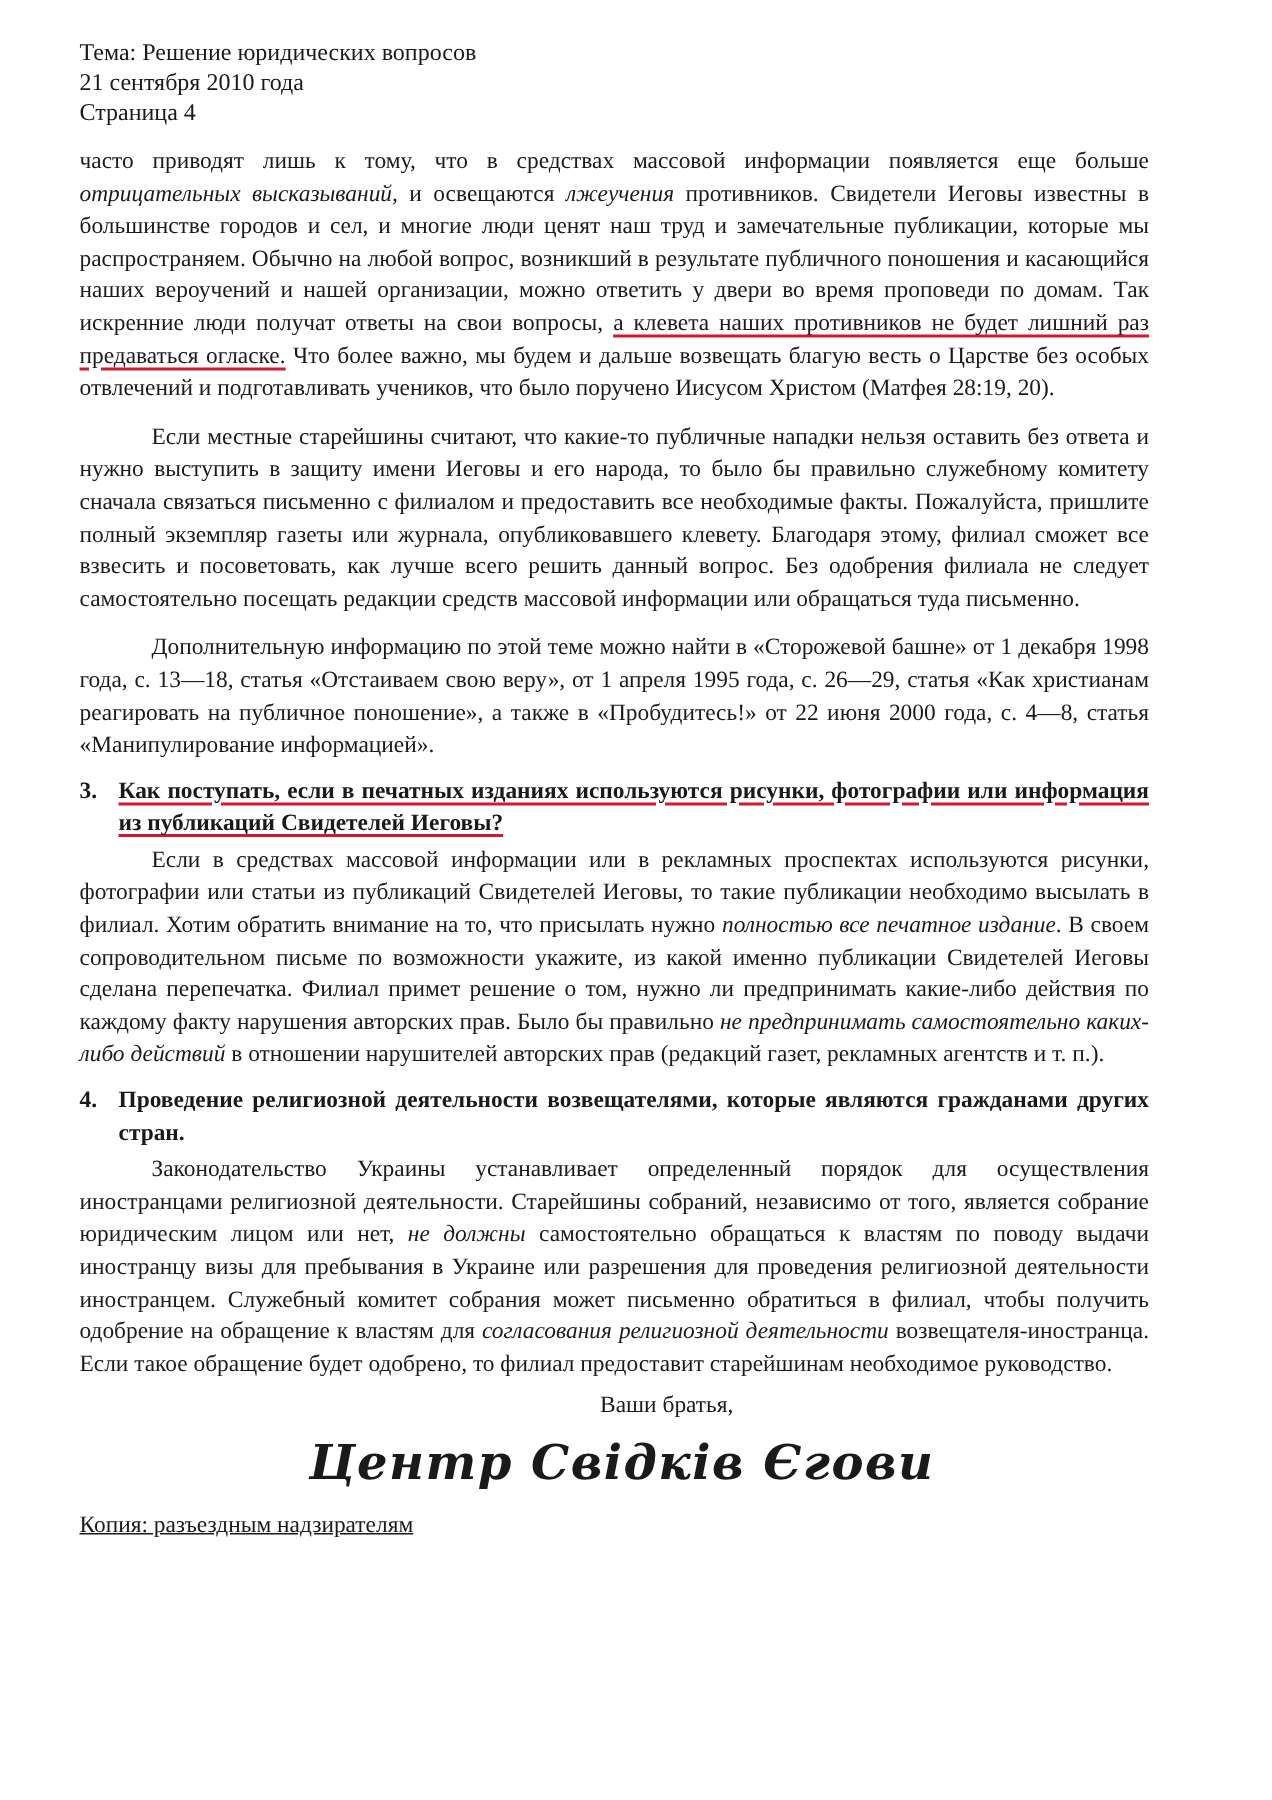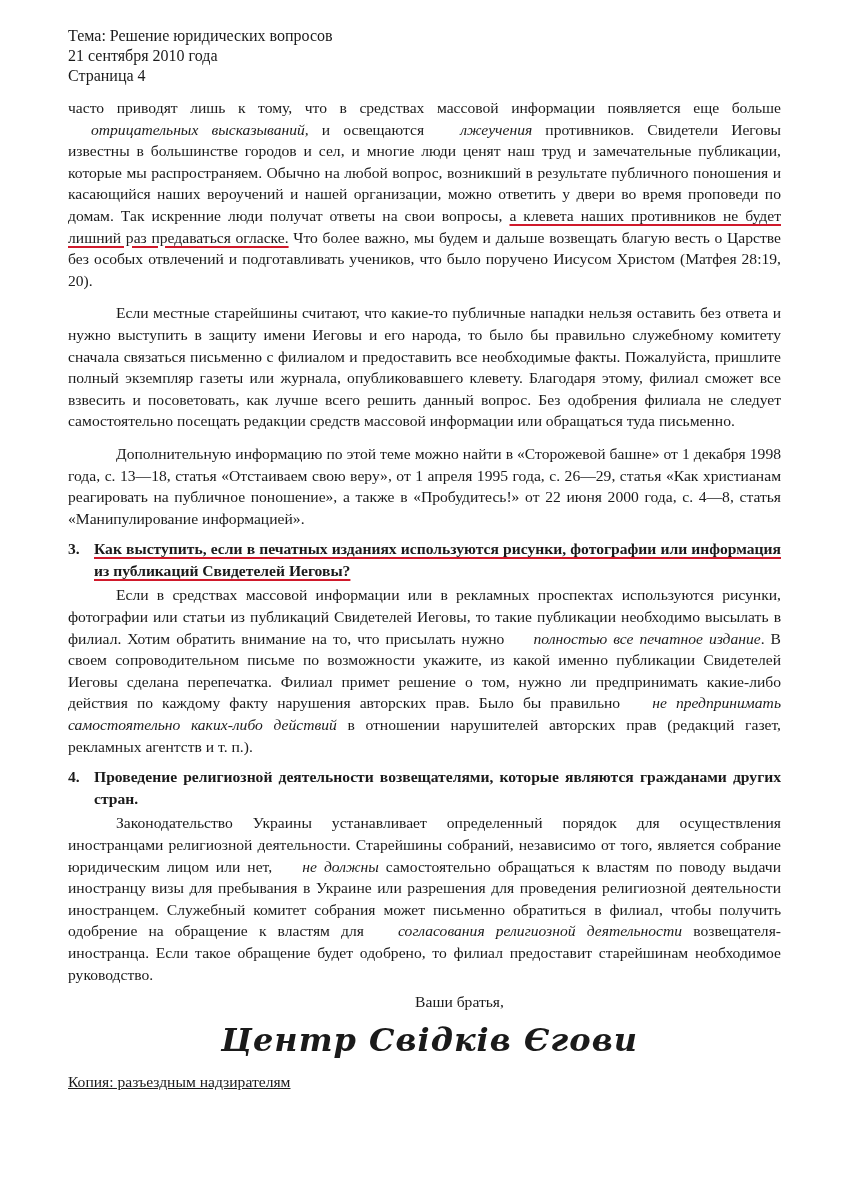--- a/index.html
+++ b/index.html
@@ -1,52 +1,52 @@
 <!DOCTYPE html>
 <html><head>
 <meta charset="utf-8">
 <style>
   html, body { margin:0; padding:0; background:#ffffff; }
   body { width:848px; height:1200px; position:relative; overflow:hidden;
          font-family:"Liberation Serif", "DejaVu Serif", serif; color:#1a1a1a; }
-  .page { position:absolute; left:68px; top:26px; width:713px; font-size:15.6px; line-height:21.6px; }
+  .page { position:absolute; left:53px; top:26px; width:713px; font-size:15.6px; line-height:21.6px; }
   .hdr div { line-height:20px; font-size:16px; }
   .hdr { margin-bottom:11px; }
   p { margin:0; text-align:justify; text-align-last:left; }
   .ind { text-indent:48px; }
   .gap { margin-top:11px; }
   .u-red { text-decoration:underline; text-decoration-color:#d0192b; text-decoration-thickness:2px; text-underline-offset:3px; }
   .heading { display:flex; font-weight:bold; margin-top:9px; }
   .heading .num { width:26px; flex:0 0 26px; }
   .heading .txt { flex:1; text-align:justify; text-align-last:left; }
   .sig-label { text-align:center; margin-top:6px; padding-left:70px; }
   .sig { text-align:center; font-family:"DejaVu Serif", serif; font-style:italic; font-weight:bold;
          font-size:32px; letter-spacing:1px; margin-top:4px; height:46px; line-height:46px; padding-left:10px; }
   .copy { margin-top:8px;text-decoration:underline; }
-  i { font-style:italic;margin-left:23px; }
+  i { font-style:italic; }
 </style>
 </head>
 <body>
 
 <div class="page">
   <div class="hdr">
     <div>Тема: Решение юридических вопросов</div>
     <div>21 сентября 2010 года</div>
     <div>Страница 4</div>
   </div>
 
   <p><span>часто приводят лишь к тому, что в средствах массовой информации появляется еще больше </span><i>отрицательных высказываний,</i><span> и освещаются </span><i>лжеучения</i><span> противников. Свидетели Иеговы известны в большинстве городов и сел, и многие люди ценят наш труд и замечательные публикации, которые мы распространяем. Обычно на любой вопрос, возникший в результате публичного поношения и касающийся наших вероучений и нашей организации, можно ответить у двери во время проповеди по домам. Так искренние люди получат ответы на свои вопросы, </span><span class="u-red">а клевета наших противников не будет лишний раз предаваться огласке.</span><span> Что более важно, мы будем и дальше возвещать благую весть о Царстве без особых отвлечений и подготавливать учеников, что было поручено Иисусом Христом (Матфея 28:19, 20).</span></p>
 
   <p class="ind gap">Если местные старейшины считают, что какие-то публичные нападки нельзя оставить без ответа и нужно выступить в защиту имени Иеговы и его народа, то было бы правильно служебному комитету сначала связаться письменно с филиалом и предоставить все необходимые факты. Пожалуйста, пришлите полный экземпляр газеты или журнала, опубликовавшего клевету. Благодаря этому, филиал сможет все взвесить и посоветовать, как лучше всего решить данный вопрос. Без одобрения филиала не следует самостоятельно посещать редакции средств массовой информации или обращаться туда письменно.</p>
 
   <p class="ind gap">Дополнительную информацию по этой теме можно найти в «Сторожевой башне» от 1 декабря 1998 года, с. 13—18, статья «Отстаиваем свою веру», от 1 апреля 1995 года, с. 26—29, статья «Как христианам реагировать на публичное поношение», а также в «Пробудитесь!» от 22 июня 2000 года, с. 4—8, статья «Манипулирование информацией».</p>
 
   <div class="heading">
     <span class="num">3.</span>
-    <span class="txt u-red">Как выступить, если в печатных изданиях используются рисунки, фотографии или информация из публикаций Свидетелей Иеговы?</span>
+    <span class="txt u-red">Как поступать, если в печатных изданиях используются рисунки, фотографии или информация из публикаций Свидетелей Иеговы?</span>
   </div>
   <p class="ind" style="margin-top:3px"><span>Если в средствах массовой информации или в рекламных проспектах используются рисунки, фотографии или статьи из публикаций Свидетелей Иеговы, то такие публикации необходимо высылать в филиал. Хотим обратить внимание на то, что присылать нужно </span><i>полностью все печатное издание</i><span>. В своем сопроводительном письме по возможности укажите, из какой именно публикации Свидетелей Иеговы сделана перепечатка. Филиал примет решение о том, нужно ли предпринимать какие-либо действия по каждому факту нарушения авторских прав. Было бы правильно </span><i>не предпринимать самостоятельно каких-либо действий</i><span> в отношении нарушителей авторских прав (редакций газет, рекламных агентств и т. п.).</span></p>
 
   <div class="heading">
     <span class="num">4.</span>
     <span class="txt">Проведение религиозной деятельности возвещателями, которые являются гражданами других стран.</span>
   </div>
   <p class="ind" style="margin-top:3px"><span>Законодательство Украины устанавливает определенный порядок для осуществления иностранцами религиозной деятельности. Старейшины собраний, независимо от того, является собрание юридическим лицом или нет, </span><i>не должны</i><span> самостоятельно обращаться к властям по поводу выдачи иностранцу визы для пребывания в Украине или разрешения для проведения религиозной деятельности иностранцем. Служебный комитет собрания может письменно обратиться в филиал, чтобы получить одобрение на обращение к властям для </span><i>согласования религиозной деятельности</i><span> возвещателя-иностранца. Если такое обращение будет одобрено, то филиал предоставит старейшинам необходимое руководство.</span></p>
 
 

